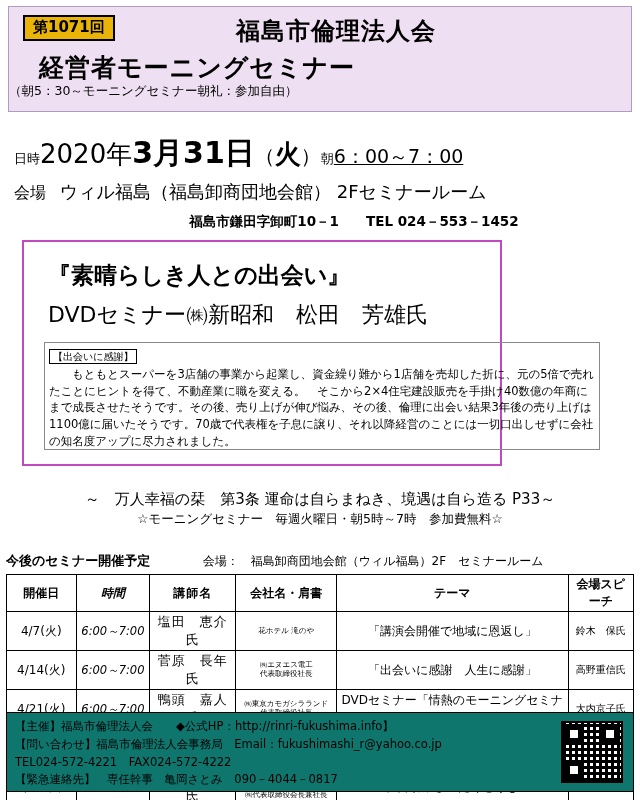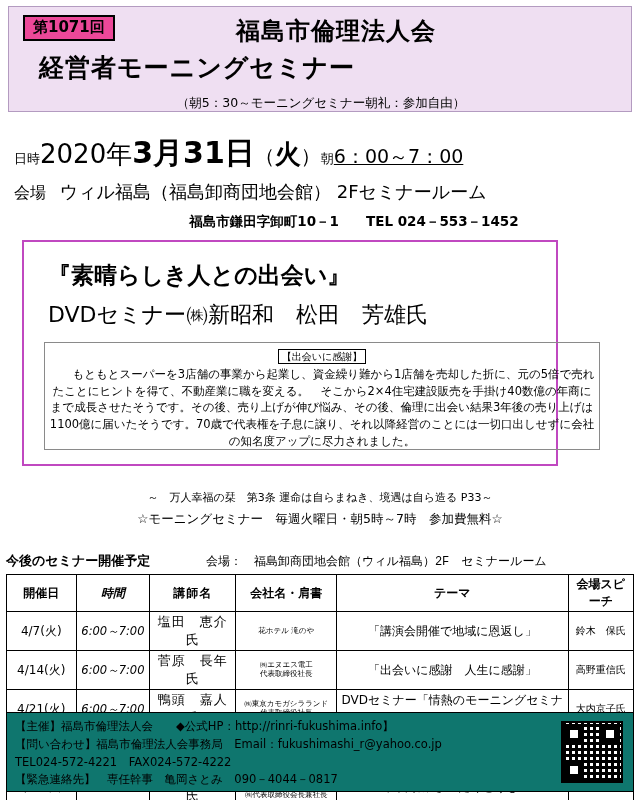--- a/index.html
+++ b/index.html
@@ -30,21 +30,21 @@
     height: 106px;
     background: #efdff2;
     border: 1px solid #b39bc0;
     box-sizing: border-box;
   }
   .issue-badge {
     position: absolute;
     left: 14px;
     top: 8px;
     border: 2px solid #000;
-    background: #ec4899;
+    background: #eab308;
     padding: 3px 8px 4px 8px;
     font-size: 15px;
     font-weight: bold;
     letter-spacing: 0px;
     line-height: 1;
   }
   .header-title1 {
     position: absolute;
     left: 0;
     top: 8px;
@@ -64,23 +64,23 @@
     text-align: left;
     font-size: 25px;
     font-weight: bold;
     letter-spacing: 1px;
     padding-left: 14px;
     box-sizing: border-box;
   }
   .header-sub {
     position: absolute;
     left: 0;
-    top: 88px;
+    top: 76px;
     width: 624px;
-    text-align: center;
+    text-align: left;
     font-size: 12.5px;
     box-sizing: border-box;
   }
 
   
   .datebar {
     position: absolute;
     left: 14px;
     top: 133px;
     width: 612px;
@@ -130,25 +130,24 @@
     font-size: 13.5px;
     font-weight: bold;
     margin-left: 34px;
   }
 
   
   .theme-box {
     position: absolute;
     left: 22px;
     top: 240px;
-    width: 536px;
+    width: 480px;
     height: 226px;
     border: 2px solid #c048c0;
     box-sizing: border-box;
-    text-align: center;
   }
   .theme-title {
     position: absolute;
     left: 24px;
     top: 18px;
     font-size: 23px;
     font-weight: bold;
   }
   .theme-speaker {
     position: absolute;
@@ -180,40 +179,39 @@
     text-indent: 1em;
   }
 
   
   .note1 {
     position: absolute;
     left: 0;
     top: 490px;
     width: 640px;
     text-align: center;
-    font-size: 11px;
+    font-size: 15px;
   }
   .note2 {
     position: absolute;
     left: 0;
     top: 511px;
     width: 640px;
     text-align: center;
     font-size: 12.5px;
   }
 
   
   .sched-head {
     position: absolute;
     left: 6px;
     top: 552px;
     width: 628px;
     font-size: 13px;
     font-weight: bold;
-    font-family: Liberation Mono, monospace;
   }
   .sched-head .venue-note {
     font-weight: normal;
     margin-left: 48px;
     font-size: 12px;
   }
   table.sched {
     position: absolute;
     left: 6px;
     top: 574px;

